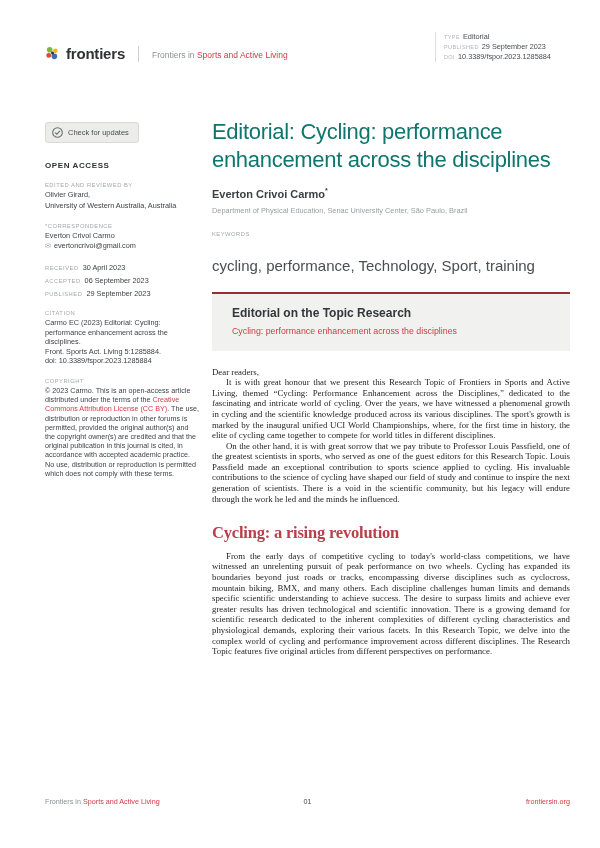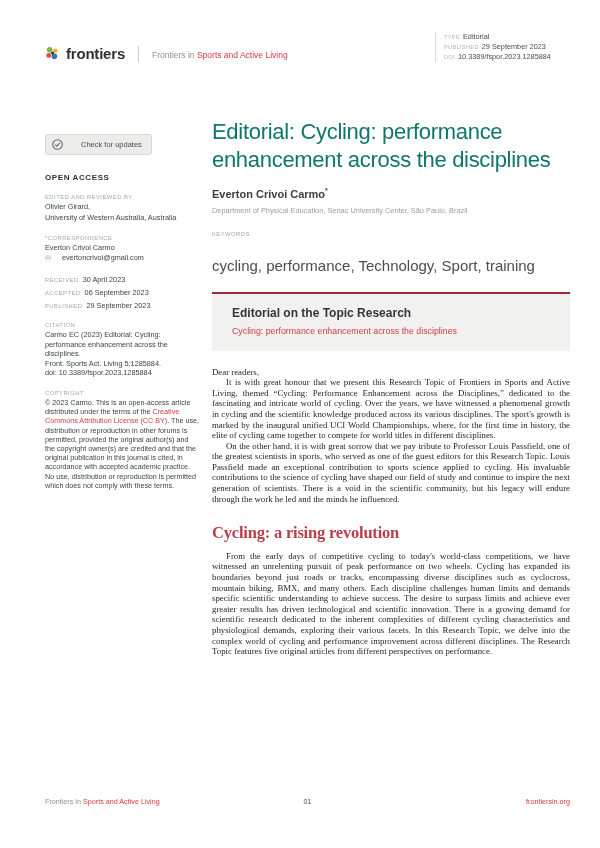--- a/index.html
+++ b/index.html
@@ -19,32 +19,32 @@
   .journal-line { font-size:8.5px; color:#8d9195; padding-top:2px; }
   .journal-line .jname { color:#cf3a45; }
   .meta-block { border-left:1px solid #dddddd; padding-left:8px; min-width:135px; }
   .meta-row { display:flex; align-items:baseline; gap:3px; line-height:10px; }
   .meta-label { font-size:5.5px; color:#b0b4b8; letter-spacing:0.4px; text-transform:uppercase; }
   .meta-value { font-size:7.3px; color:#4a4e52; }
 
   
   .sidebar { position:absolute; top:122px; left:45px; width:155px; }
   .check-btn {
-    display:inline-flex; align-items:center; gap:18px;
+    display:inline-flex; align-items:center; gap:5px;
     background:#ececea; border:1px solid #d9d9d6; border-radius:3px;
-    padding:4px 9px 4px 6px; cursor:pointer;margin-top:12px;
+    padding:4px 9px 4px 6px; cursor:pointer;
   }
   .check-btn svg { width:11px; height:11px; }
   .check-btn .check-label { font-size:7.5px; color:#4a4e52; }
   .open-access { margin-top:18px; font-size:8px; font-weight:700; letter-spacing:0.6px; color:#2f3133; }
   .side-label { margin-top:12px; font-size:5.8px; color:#a4a8ac; letter-spacing:0.5px; text-transform:uppercase; }
   .side-text { font-size:7.3px; color:#3f4347; line-height:1.3; margin-top:2px; }
   .side-inline { margin-top:3px; font-size:7.3px; color:#3f4347; line-height:1.35; }
   .side-inline .side-label-inline { font-size:5.8px; color:#a4a8ac; letter-spacing:0.5px; text-transform:uppercase; margin-right:2px; }
-  .email-row { display:flex; align-items:center; gap:11px; margin-top:1px; }
+  .email-row { display:flex; align-items:center; gap:3px; margin-top:1px; }
   .envelope { font-size:7px; color:#9a9ea3; }
   .red-link { color:#cf3a45; text-decoration:none; cursor:pointer; }
   .copy-text { font-size:7.2px; color:#3f4347; line-height:1.28; margin-top:2px; }
 
   
   .main { position:absolute; top:118px; left:212px; width:358px; }
   .title { font-size:22px; line-height:1.27; font-weight:400; color:#0f766e; letter-spacing:-0.3px; }
   .author { margin-top:13px; font-size:11px; font-weight:600; color:#3b3f42; }
   .author sup { font-size:7px; }
   .affiliation { margin-top:6px; font-size:7.4px; color:#9a9ea3; }

